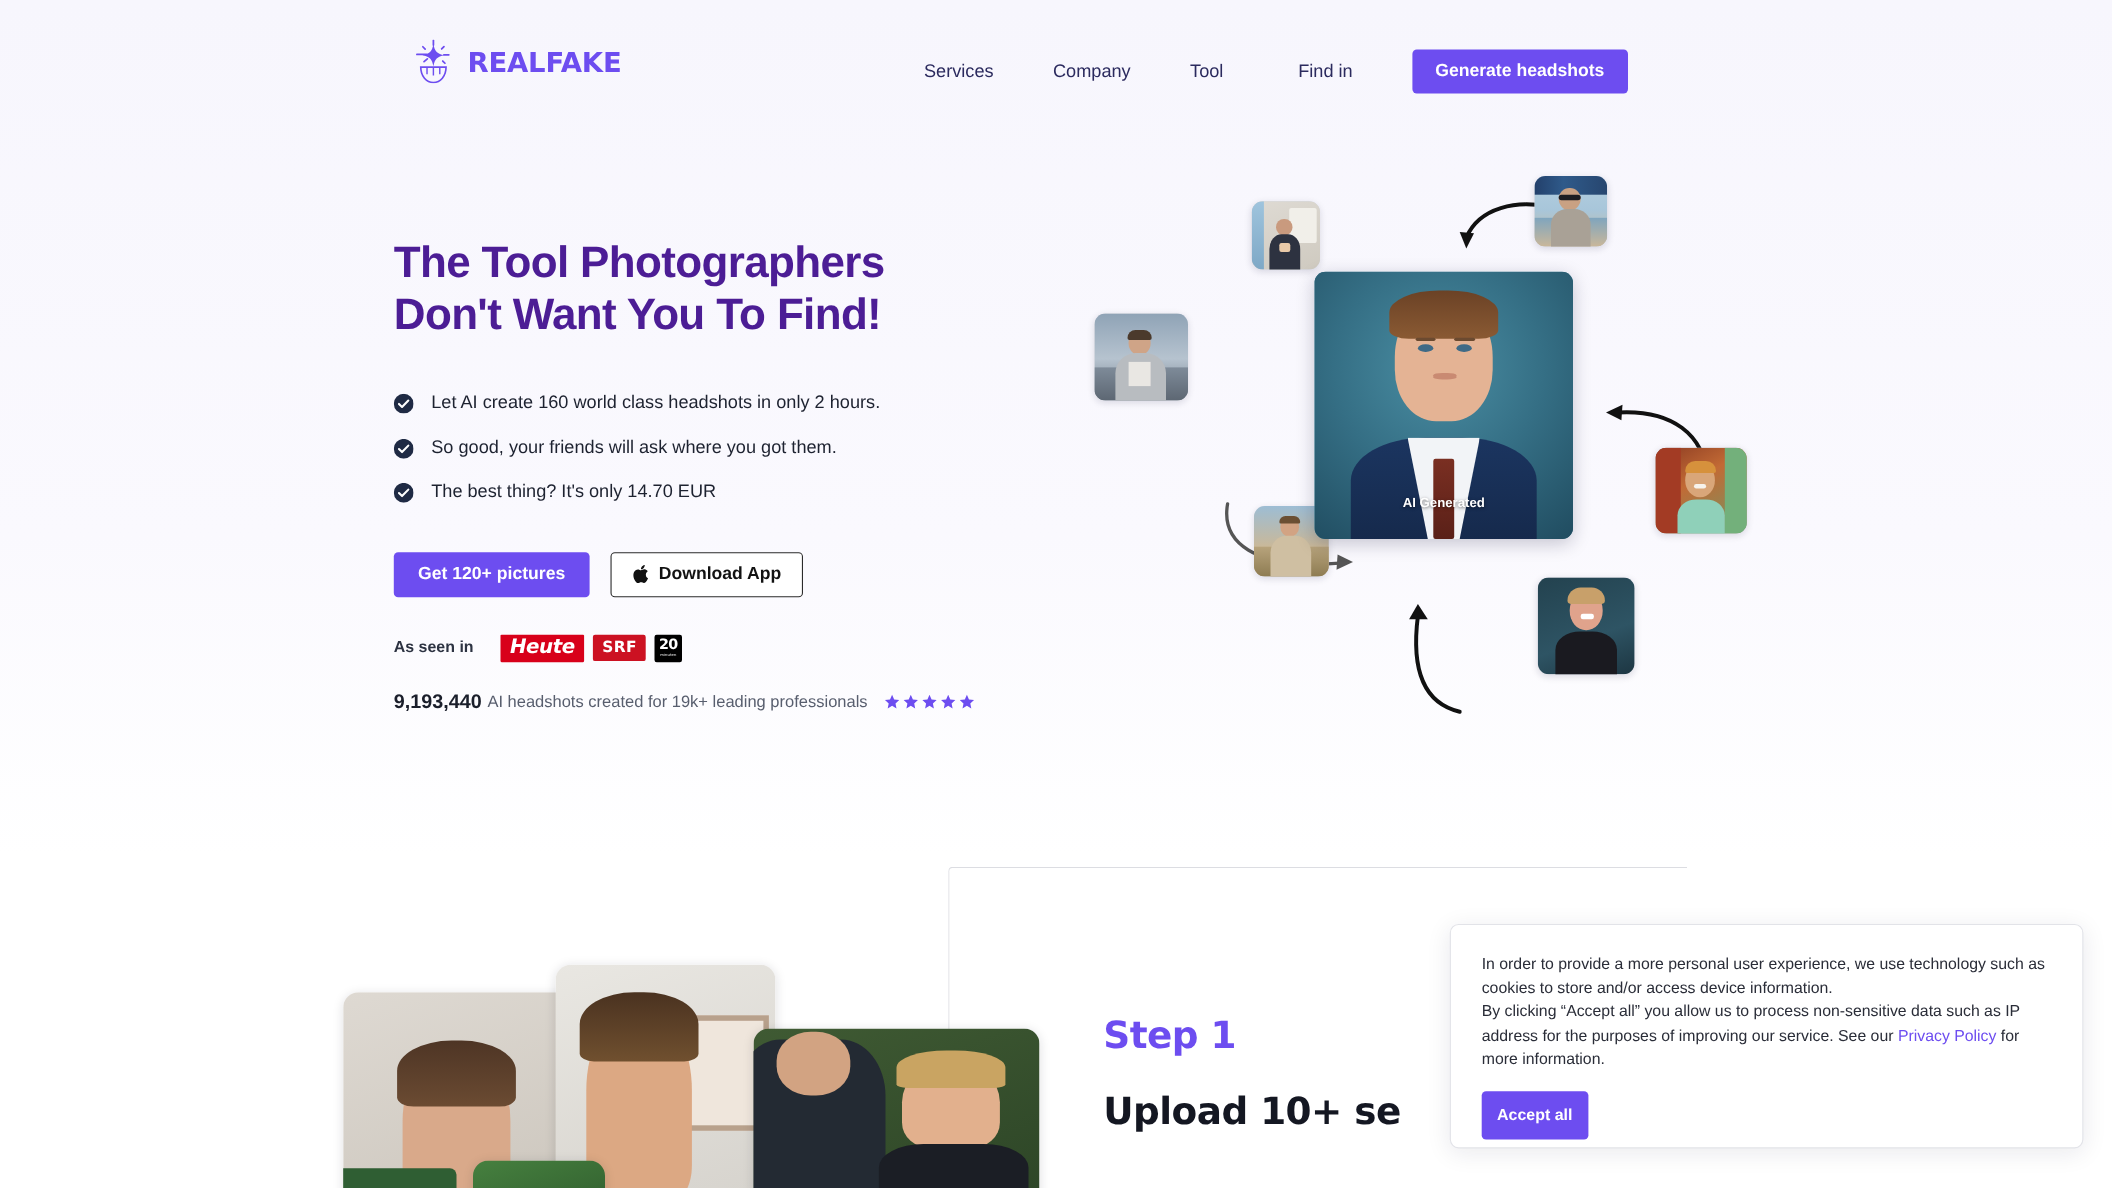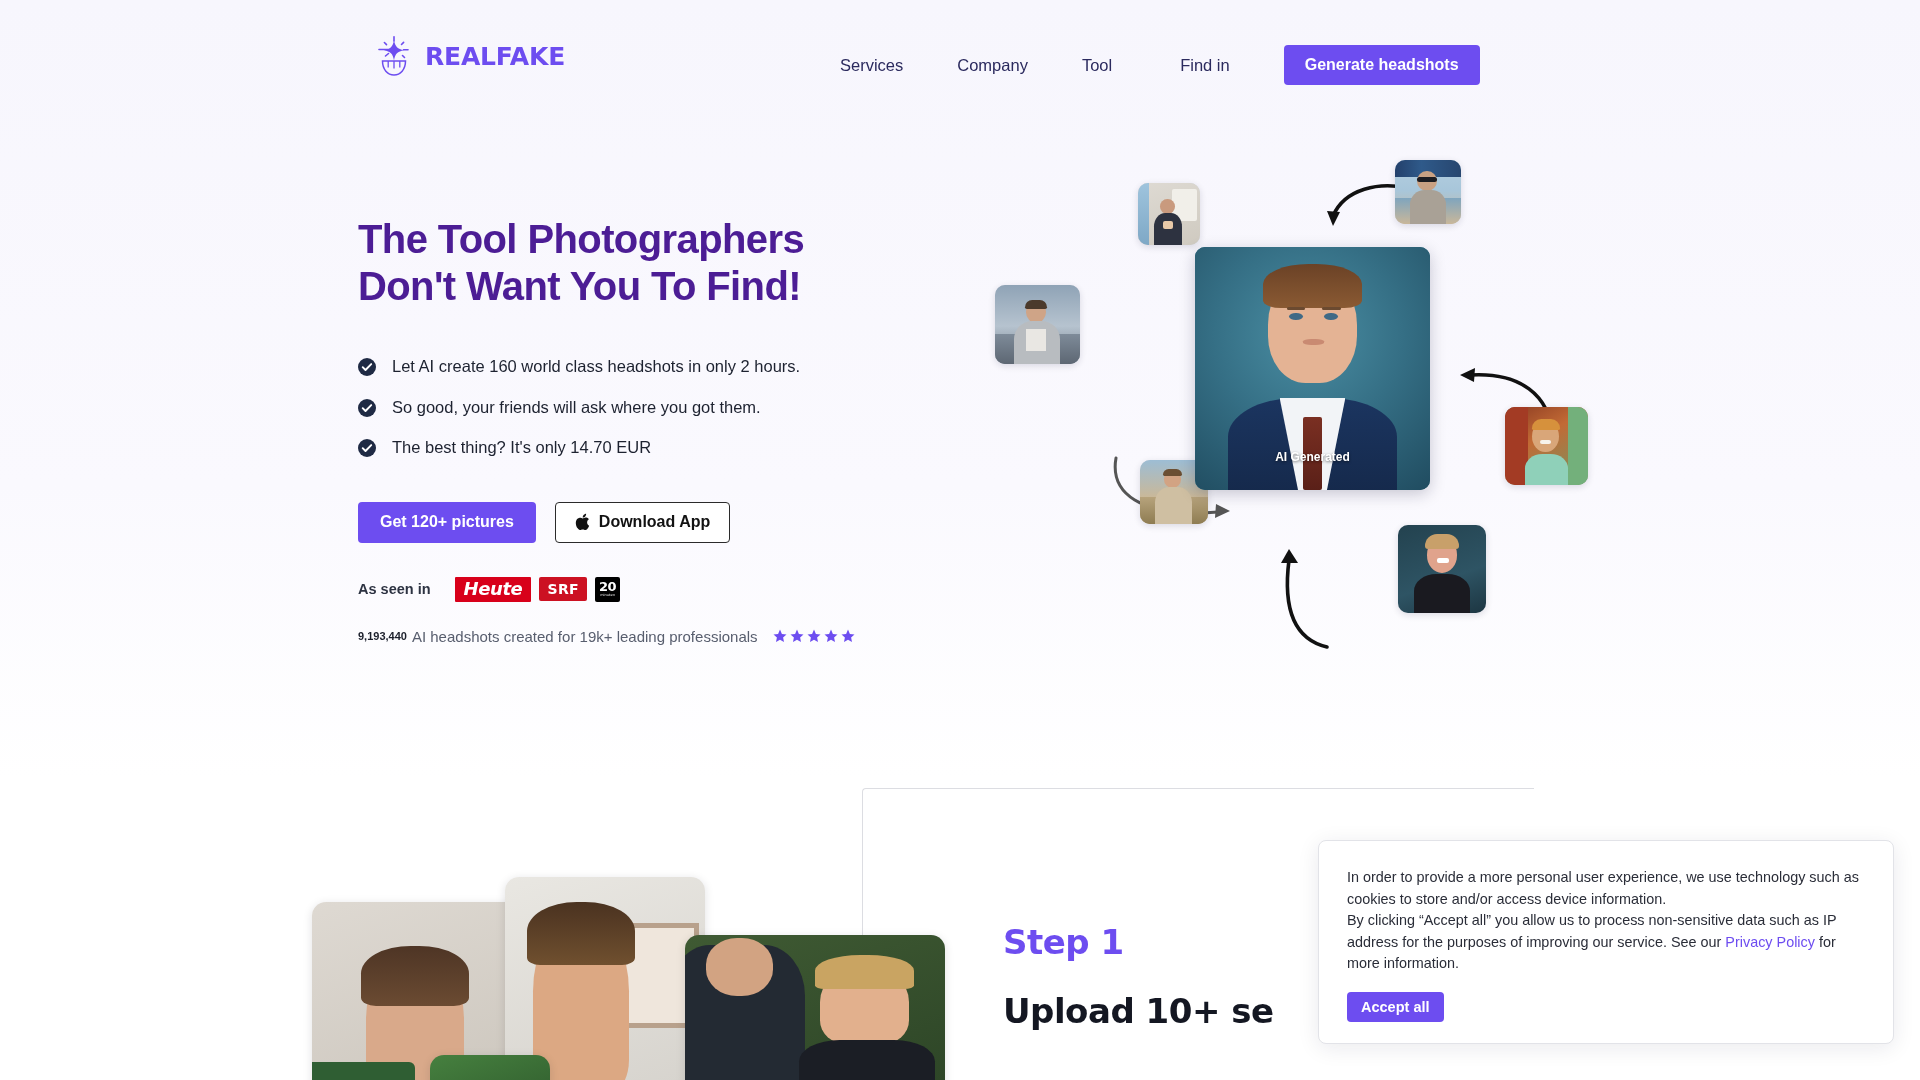--- a/index.html
+++ b/index.html
@@ -86,21 +86,21 @@
   }
   .press-20min {
     background:#000000; color:#fff; width:25px; height:25px; border-radius:2px;
     display:flex; flex-direction:column; align-items:center; justify-content:center;
     font-family:"DejaVu Sans", sans-serif; line-height:1;
   }
   .press-20min .big { font-size:13px; font-weight:bold; letter-spacing:-0.5px; }
   .press-20min .small { font-size:3.4px; letter-spacing:0.1px; margin-top:1px; }
 
   .social-row { margin-top:26px; display:flex; align-items:center; gap:0; }
-  .social-count { font-size:11px; font-weight:bold; color:#1b1f2b; margin-right:5px; }
+  .social-count { font-size:18px; font-weight:bold; color:#1b1f2b; margin-right:5px; }
   .social-text { font-size:15px; color:#585e6e; }
   .stars { display:flex; gap:3px; margin-left:15px; }
   .star { width:14px; height:14px; display:block; }
 
   
   .collage { position:absolute; left:1030px; top:185px; width:520px; height:480px; }
   .ph {
     position:absolute; border-radius:10px; overflow:hidden;
     box-shadow:0 2px 7px rgba(24,20,60,0.14);
     background:#cfd4da;
@@ -153,21 +153,21 @@
     padding:26px 30px 0 28px; z-index:50;
   }
   .cookie p {
     font-size:14.4px; line-height:1.5; color:#2a2d38; margin-bottom:0;
   }
   .cookie p + p { margin-top:0; }
   .cookie a { color:#6d4df0; text-decoration:none; }
   .btn-accept {
     margin-top:17px; background:#6d4df0; color:#fff; border:none; border-radius:4px;
     font-size:14.5px; font-weight:bold; font-family:"Liberation Sans", sans-serif;
-    height:30px; padding:0 14px; cursor:pointer;
+    height:44px; padding:0 14px; cursor:pointer;
   }
 </style>
 </head>
 <body>
 
 <div class="page">
 
   <header class="header">
 
     <div class="logo-wrap">

